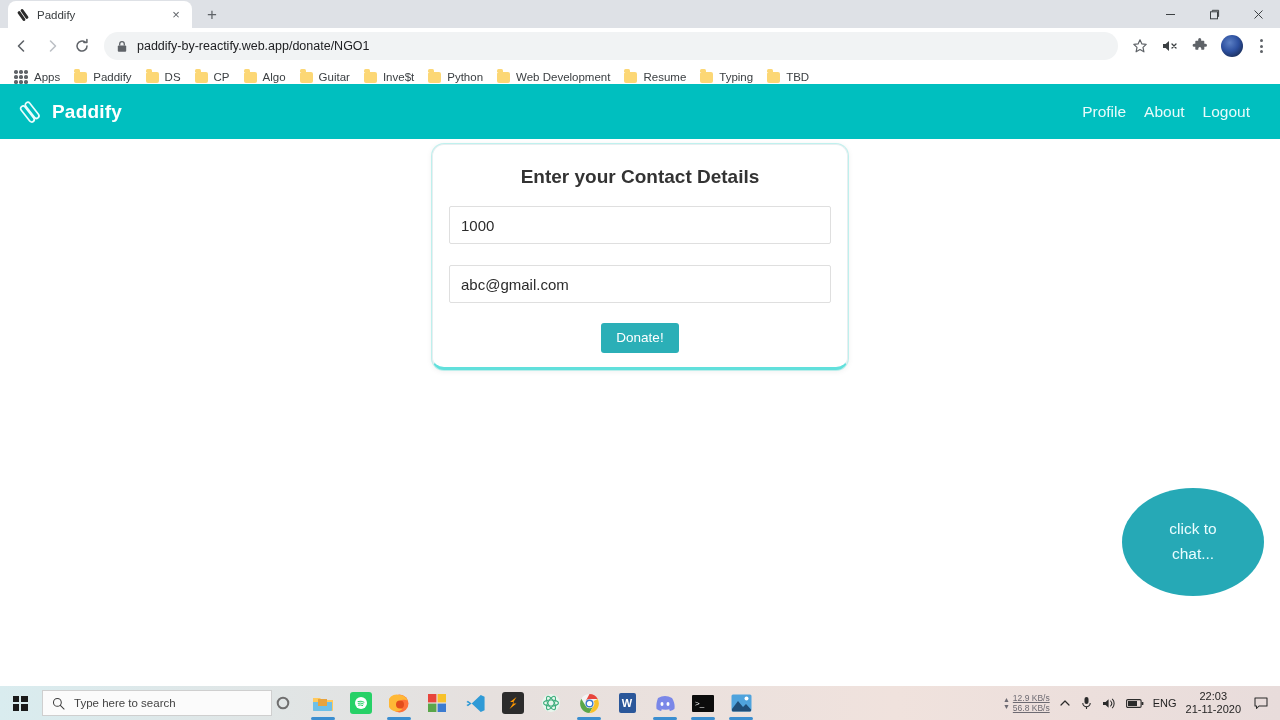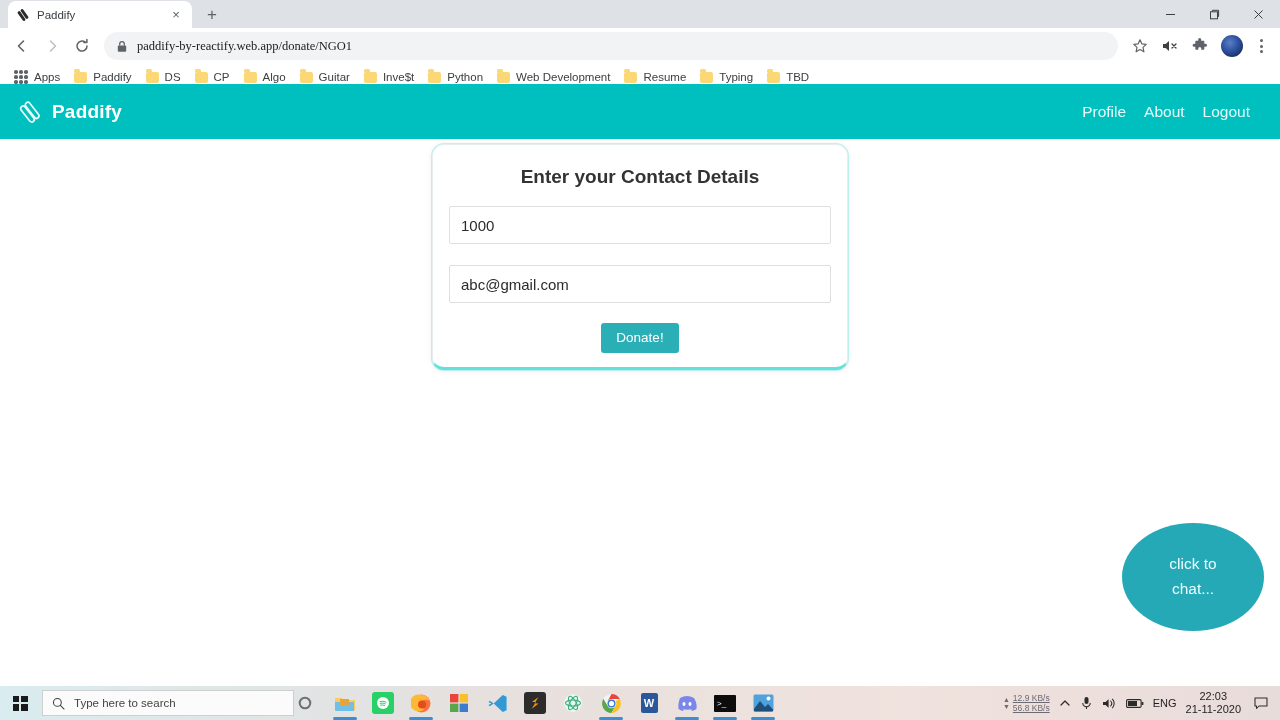--- a/index.html
+++ b/index.html
@@ -49,21 +49,21 @@
   }
   .tb-btn {
     width:28px; height:28px; border-radius:50%;
     display:flex; align-items:center; justify-content:center;
     color:#5f6368; flex:none;
   }
   .tb-btn.disabled { color:#bdc1c6; }
   .omnibox {
     flex:1; height:28px; background:#f1f3f4; border-radius:14px;
     display:flex; align-items:center; padding:0 12px; gap:9px;
-    margin: 0 6px; min-width:0;font-family:Liberation Serif, serif;
+    margin: 0 6px; min-width:0;
   }
   .omni-url { font-size:12.5px; color:#202124; white-space:nowrap; }
   .tb-right { display:flex; align-items:center; gap:2px; }
   .avatar-btn {
     width:22px; height:22px; border-radius:50%; margin:0 5px;
     background: radial-gradient(circle at 40% 35%, #5b7fc4 0%, #2d50a0 45%, #101b33 100%);
     flex:none;
   }
   .dots { width:22px; height:28px; display:flex; flex-direction:column;
           align-items:center; justify-content:center; gap:2.5px; }
@@ -116,38 +116,38 @@
     margin-bottom: 21px;
   }
   .actions { display:flex; justify-content:center; margin-top:-1px; }
   .donate-btn {
     background:#2bafb7; color:#fff; border:none; border-radius:3px;
     padding: 8px 15px; font-size:13.5px; font-family:"Liberation Sans", sans-serif;
     line-height:1;
   }
 
   .chat-bubble {
-    position:absolute; right:16px; bottom:21px; width:142px; height:108px;
+    position:absolute; right:16px; bottom:56px; width:142px; height:108px;
     border-radius:50%; background:#26a9b6; color:#eafdff;
     display:flex; align-items:center; justify-content:center; text-align:center;
     font-size:15.5px; line-height:1.6;
   }
 
   
   .taskbar {
     position:absolute; left:0; right:0; bottom:0; height:34px;
     background: linear-gradient(90deg, #d9ecef 0%, #e6e0de 38%, #f0e2dd 70%, #e8dcdb 100%);
     display:flex; align-items:center;
   }
   .start { width:40px; height:34px; display:flex; align-items:center; justify-content:center; }
   .win-logo { width:15px; height:15px; display:grid; grid-template-columns:1fr 1fr;
               grid-template-rows:1fr 1fr; gap:1.6px; }
   .win-logo i { background:#1a1a1a; display:block; }
   .searchbox {
-    width: 252px; height:26px; background:#fbfbfb; border:1px solid #cfcfcf;
+    width: 230px; height:26px; background:#fbfbfb; border:1px solid #cfcfcf;
     display:flex; align-items:center; gap:9px; padding: 0 9px; margin-left:2px;
   }
   .search-ph { font-size:11.5px; color:#444; }
   .cortana { width:22px; height:34px; display:flex; align-items:center; justify-content:center; }
   .tb-icons { display:flex; align-items:center; gap:8px; margin-left:14px; }
   .tbi { width:30px; height:34px; display:flex; align-items:center; justify-content:center; position:relative; }
   .tbi .glyph { width:22px; height:22px; border-radius:3px; display:flex; align-items:center;
                 justify-content:center; font-size:11px; color:#fff; font-weight:bold; }
   .tbi.active:after {
     content:""; position:absolute; bottom:0; left:3px; right:3px; height:3px;

